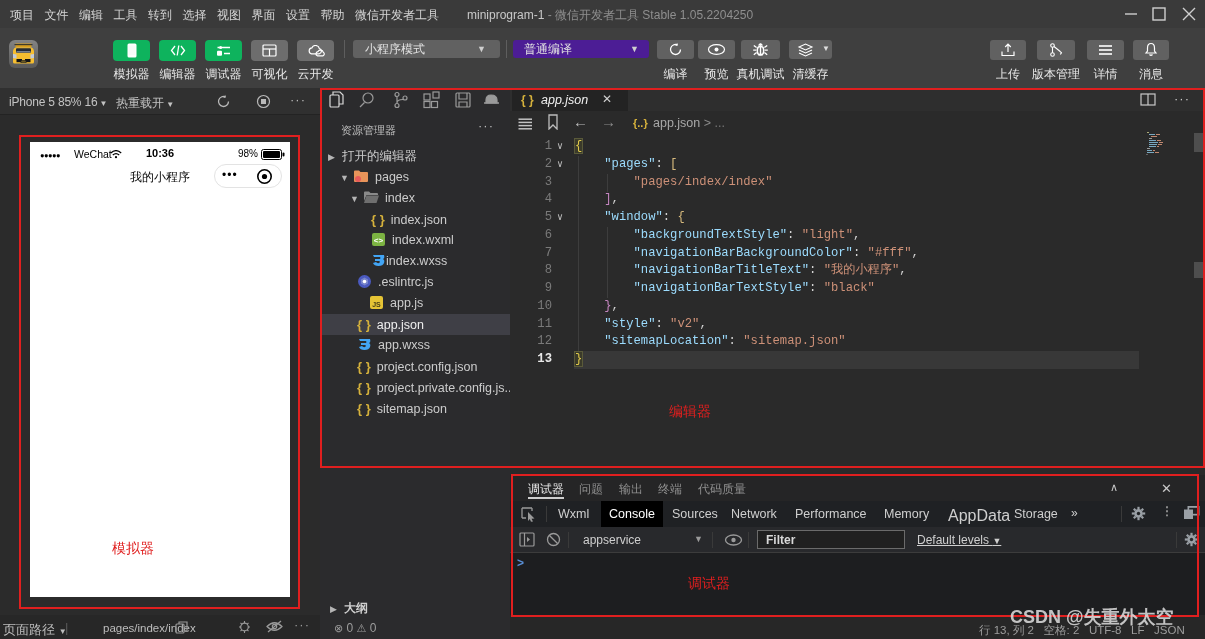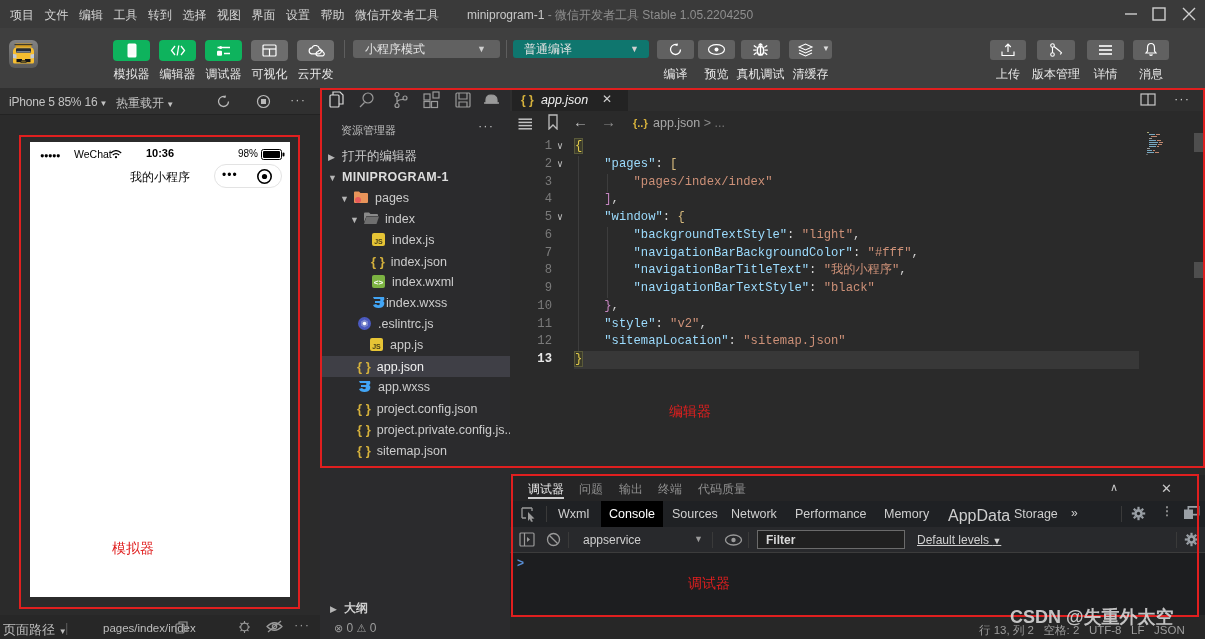--- a/index.html
+++ b/index.html
@@ -67,21 +67,21 @@
   </svg>
 <div class="ab lbl" style="left:113px;top:66px;width:37px;text-align:center;font-size:12px;color:#e8e8e8;">模拟器</div>
 <div class="ab" style="left:159px;top:66px;width:37px;text-align:center;font-size:12px;color:#e8e8e8;">编辑器</div>
 <div class="ab" style="left:205px;top:66px;width:37px;text-align:center;font-size:12px;color:#e8e8e8;">调试器</div>
 <div class="ab" style="left:251px;top:66px;width:37px;text-align:center;font-size:12px;color:#e8e8e8;">可视化</div>
 <div class="ab" style="left:297px;top:66px;width:37px;text-align:center;font-size:12px;color:#e8e8e8;">云开发</div>
 
 <div class="ab" style="left:344px;top:40px;width:1px;height:18px;background:#5e5e5e;"></div>
 <div class="ab" style="left:353px;top:40px;width:147px;height:18px;background:#616161;border-radius:3px;font-size:12px;color:#e2e2e2;line-height:18px;padding-left:12px;box-sizing:border-box;">小程序模式<span style="position:absolute;right:14px;top:0;color:#cfcfcf;font-size:9px;">▼</span></div>
 <div class="ab" style="left:506px;top:40px;width:1px;height:18px;background:#5e5e5e;"></div>
-<div class="ab" style="left:513px;top:40px;width:136px;height:18px;background:#0f766e;border-radius:3px;font-size:12px;color:#e2e2e2;line-height:18px;padding-left:11px;box-sizing:border-box;">普通编译<span style="position:absolute;right:10px;top:0;color:#cfcfcf;font-size:9px;">▼</span></div>
+<div class="ab" style="left:513px;top:40px;width:136px;height:18px;background:#4c1d95;border-radius:3px;font-size:12px;color:#e2e2e2;line-height:18px;padding-left:11px;box-sizing:border-box;">普通编译<span style="position:absolute;right:10px;top:0;color:#cfcfcf;font-size:9px;">▼</span></div>
 
 <div class="ab" style="left:657px;top:40px;width:37px;height:19px;background:#616161;border-radius:3px;"></div>
 <div class="ab" style="left:698px;top:40px;width:37px;height:19px;background:#616161;border-radius:3px;"></div>
 <div class="ab" style="left:741px;top:40px;width:39px;height:19px;background:#616161;border-radius:3px;"></div>
 <div class="ab" style="left:789px;top:40px;width:43px;height:19px;background:#616161;border-radius:3px;"></div>
 <svg class="ab" style="left:668px;top:42px;" width="15" height="15" viewBox="0 0 15 15">
     <path d="M12.5 7.5 A5 5 0 1 1 9.5 2.9" fill="none" stroke="#fff" stroke-width="1.3"></path>
     <path d="M9.2 0.8 L9.8 3.4 L7.2 4.1 Z" fill="#fff"></path>
   </svg>
 <svg class="ab" style="left:707px;top:44px;" width="19" height="11" viewBox="0 0 19 11">
@@ -195,33 +195,28 @@
       <path d="M131 3 L131 9 L139 9 L139 3 M131 17 L131 12 L139 12 L139 17"></path>
     <path d="M158 10 Q158 5 163 5 Q169 5 169 10 L169 13 L158 13 Z" fill="#9a9a9a"></path>
       <path d="M156 13 L171 13" stroke-width="1.5"></path>
   </g>
 </svg>
 <div class="ab" style="left:341px;top:123px;font-size:11px;color:#bdbdbd;">资源管理器</div>
 <div class="ab" style="left:478px;top:118px;font-size:13px;color:#bdbdbd;letter-spacing:1px;">···</div>
 
 <div class="ab" style="left:320px;top:146px;width:190px;font-size:12.5px;color:#cccccc;">
   <div style="height:21px;line-height:21px;"><span style="display:inline-block;width:14px;margin-left:8px;color:#b5b5b5;font-size:9px;">▶</span>打开的编辑器</div>
-  <div style="height:21px;line-height:21px;"><span style="display:inline-block;width:14px;margin-left:8px;color:#b5b5b5;font-size:9px;">▼</span><b style="color:#dedede;letter-spacing:0.3px;">MINIPROGRAM-1</b></div>
   <div style="height:21px;line-height:21px;"><span style="display:inline-block;width:13px;margin-left:20px;color:#b5b5b5;font-size:9px;">▼</span><svg width="17" height="14" viewBox="0 0 17 14" style="vertical-align:-2px;">
         <path d="M1 2.5 Q1 1.5 2 1.5 L6 1.5 L7.5 3 L14 3 Q15 3 15 4 L15 12 Q15 13 14 13 L2 13 Q1 13 1 12 Z" fill="#e8945a"></path>
         <circle cx="5" cy="10" r="3" fill="#e85a5a"></circle>
       </svg><span style="margin-left:5px;">pages</span></div>
   <div style="height:21px;line-height:21px;"><span style="display:inline-block;width:13px;margin-left:30px;color:#b5b5b5;font-size:9px;">▼</span><svg width="17" height="14" viewBox="0 0 17 14" style="vertical-align:-2px;">
         <path d="M1 2.5 Q1 1.5 2 1.5 L6 1.5 L7.5 3 L14 3 Q15 3 15 4 L15 5 L3.5 5 L1 11 Z" fill="#8a8a8a"></path>
         <path d="M3.5 5.5 L16 5.5 L13.5 13 L1 13 Z" fill="#6f6f6f"></path>
       </svg><span style="margin-left:5px;">index</span></div>
-  <div style="height:21px;line-height:21px;"><span style="margin-left:51px;"></span><svg width="15" height="15" viewBox="0 0 15 15" style="vertical-align:-3px;">
-        <rect x="1" y="1" width="13" height="13" rx="2" fill="#e6c435"></rect>
-        <text x="7.5" y="11.5" font-size="7" font-weight="bold" fill="#4a4218" text-anchor="middle" font-family="Liberation Sans">JS</text>
-      </svg><span style="margin-left:6px;">index.js</span></div>
   <div style="height:21px;line-height:21px;"><span style="margin-left:51px;"></span><span style="color:#d6b23c;font-weight:bold;font-size:13px;">{&nbsp;}</span><span style="margin-left:6px;">index.json</span></div>
   <div style="height:21px;line-height:21px;"><span style="margin-left:51px;"></span><svg width="15" height="15" viewBox="0 0 15 15" style="vertical-align:-3px;">
         <rect x="1" y="1" width="13" height="13" rx="2" fill="#7cb342"></rect>
         <text x="7.5" y="11" font-size="8" font-weight="bold" fill="#fff" text-anchor="middle" font-family="Liberation Sans">&lt;&gt;</text>
       </svg><span style="margin-left:6px;">index.wxml</span></div>
   <div style="height:21px;line-height:21px;"><span style="margin-left:51px;"></span><svg width="15" height="15" viewBox="0 0 15 15" style="vertical-align:-3px;">
         <path d="M2 2 L13 2 Q14 5 12 6 Q14 7 13 10 Q12 13 7.5 13 Q3 13 2 10 L5 9 Q6 10.5 8 10 Q9.5 9.5 8.5 8 L4 8 L4 6 L9 6 Q10 5 9 4 L3 4 Z" fill="#42a5f5"></path>
       </svg><span style="">index.wxss</span></div>
   <div style="height:21px;line-height:21px;"><span style="margin-left:37px;"></span><svg width="15" height="15" viewBox="0 0 15 15" style="vertical-align:-3px;">
         <circle cx="7.5" cy="7.5" r="6.5" fill="#4b5ac0"></circle>

